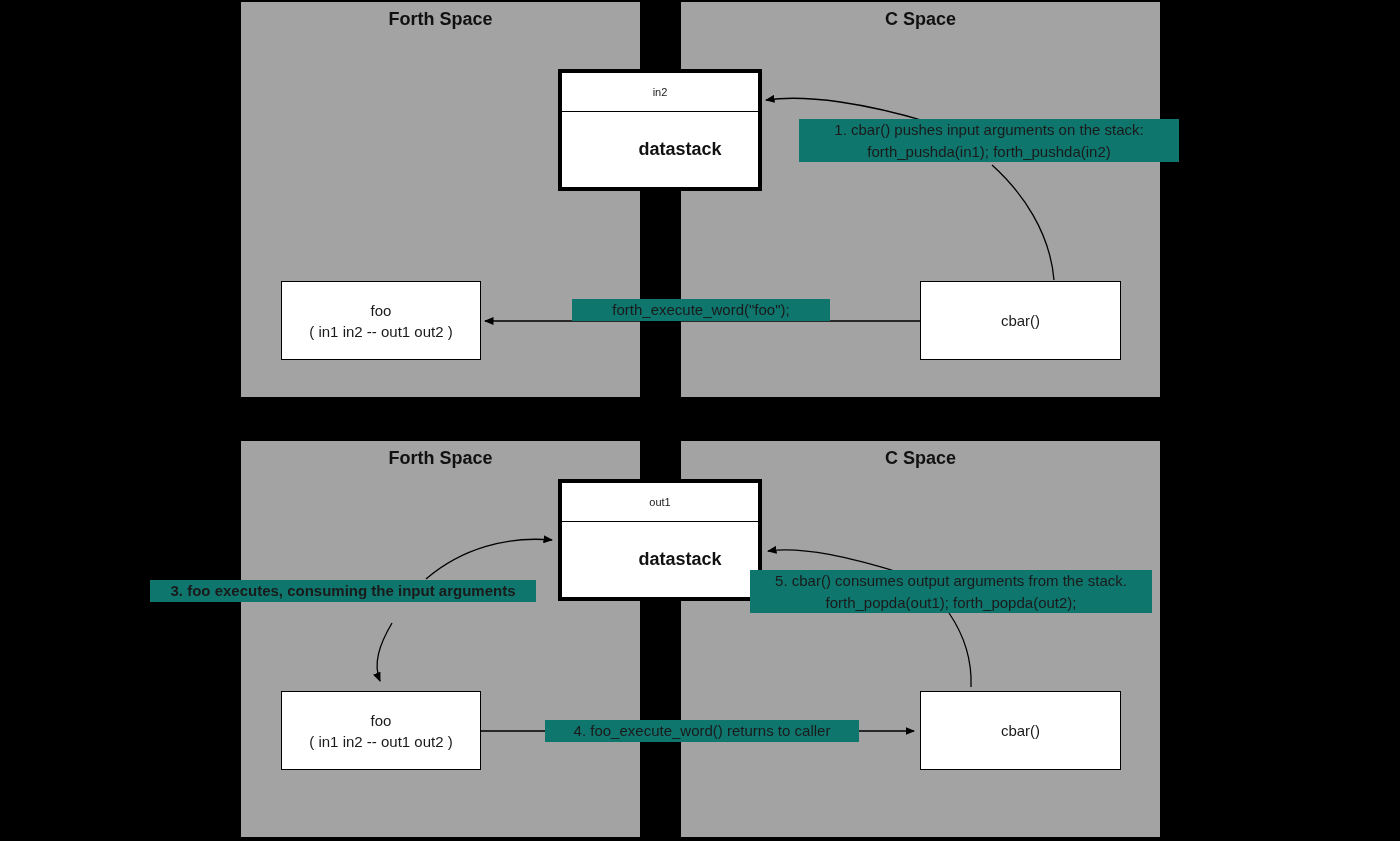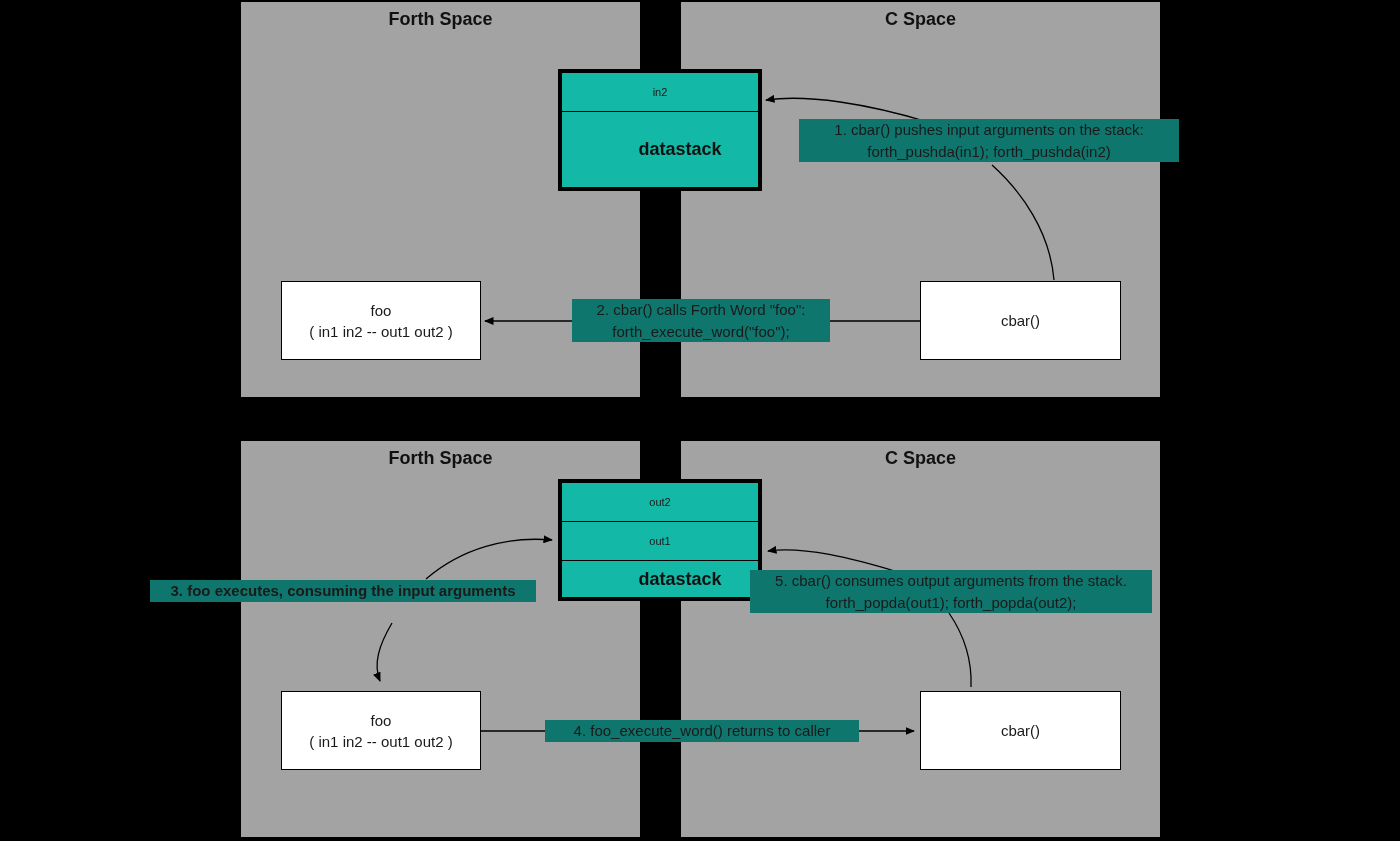--- a/index.html
+++ b/index.html
@@ -30,21 +30,21 @@
   #panel-bottom-c{left:680px;top:440px;width:481px;height:398px;}
 
   svg.connectors{
     position:absolute;left:0;top:0;
     z-index:3;
   }
 
   .datastack{
     position:absolute;
     width:204px;height:122px;
-    background:#14b8a6;
+    background:#ffffff;
     border:4px solid #000000;
     box-sizing:border-box;
     display:flex;flex-direction:column;
     z-index:2;
   }
   #datastack-top{left:558px;top:69px;}
   #datastack-bottom{left:558px;top:479px;}
   .ds-cell{
     height:38px;
     border-bottom:1.5px solid #000000;
@@ -115,21 +115,20 @@
 <div class="node" id="foo-top">
   <div>foo</div>
   <div>( in1 in2 -- out1 out2 )</div>
 </div>
 
 <div class="node" id="cbar-top">
   <div>cbar()</div>
 </div>
 
 <div class="datastack" id="datastack-bottom">
-  <div class="ds-cell">out2</div>
   <div class="ds-cell">out1</div>
   <div class="ds-label">datastack</div>
 </div>
 
 <div class="node" id="foo-bottom">
   <div>foo</div>
   <div>( in1 in2 -- out1 out2 )</div>
 </div>
 
 <div class="node" id="cbar-bottom">
@@ -151,21 +150,20 @@
   <path d="M 898 572 C 852 558 804 546 768 551" fill="none" stroke="#000000" stroke-width="1.3" marker-end="url(#arrow)"></path>
   <path d="M 949 613 C 966 638 972 663 971 687" fill="none" stroke="#000000" stroke-width="1.3"></path>
 </svg>
 
 <div class="note" id="note-step1">
   <div>1. cbar() pushes input arguments on the stack:</div>
   <div>forth_pushda(in1); forth_pushda(in2)</div>
 </div>
 
 <div class="note" id="note-step2">
-  <div>2. cbar() calls Forth Word "foo":</div>
   <div>forth_execute_word("foo");</div>
 </div>
 
 <div class="note" id="note-step3">
   <div>3. foo executes, consuming the input arguments</div>
 </div>
 
 <div class="note" id="note-step4">
   <div>4. foo_execute_word() returns to caller</div>
 </div>

